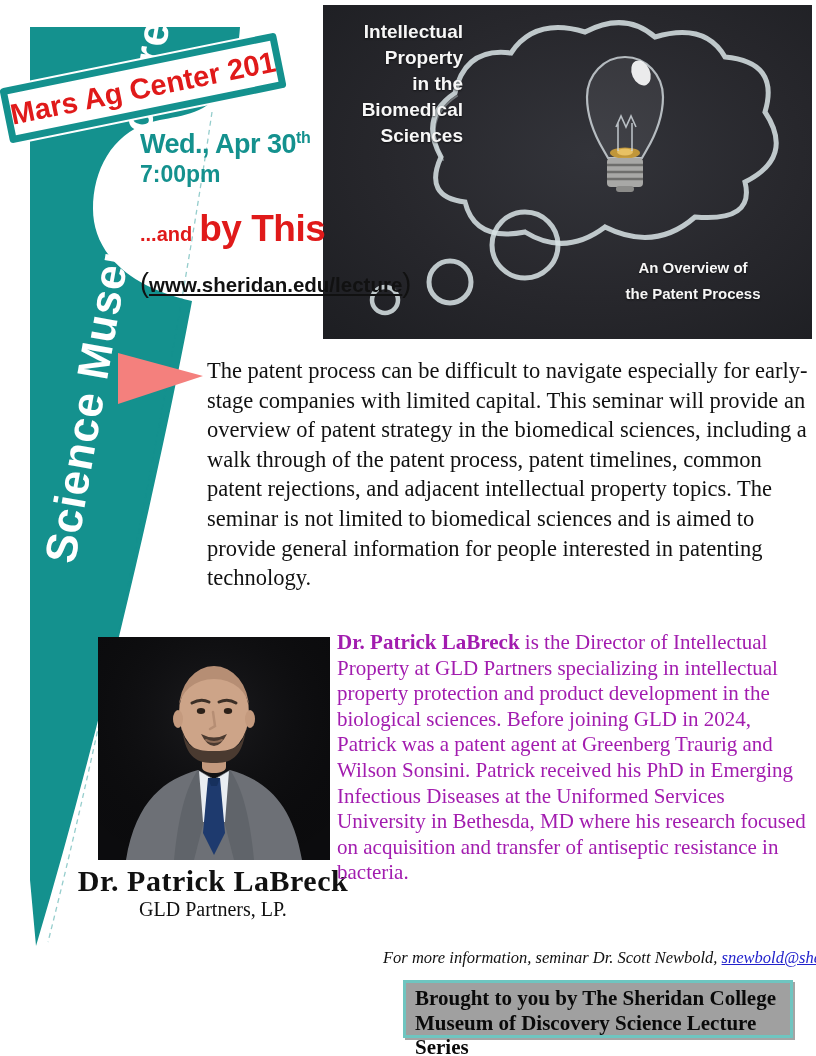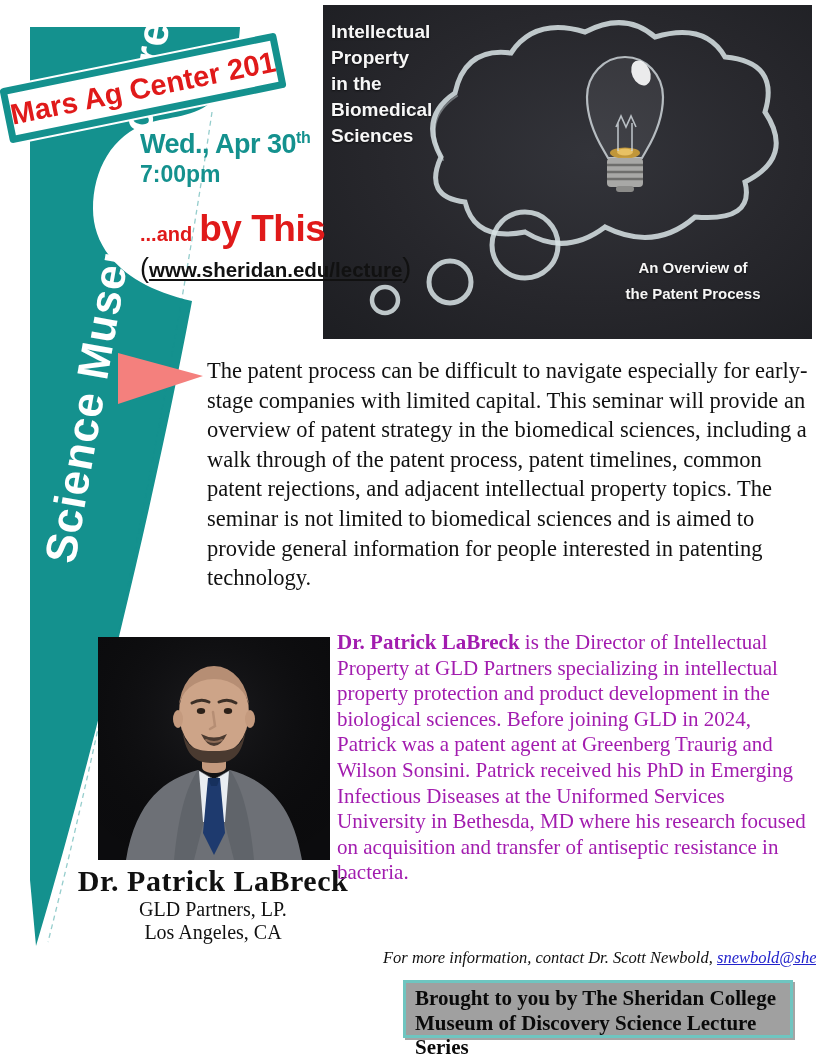--- a/index.html
+++ b/index.html
@@ -34,33 +34,33 @@
     position:absolute; left:140px; top:122px; width:230px; z-index:4;
     font-family:"Liberation Sans", sans-serif; font-weight:bold; color:#14918e;
   }
   .event .date { font-size:27px; line-height:31px; letter-spacing:-0.5px; }
   .event .date sup { font-size:16px; }
   .event .time { font-size:23px; line-height:28px; }
   .event .loc  { font-size:23px; line-height:28px; }
   .event .zoomline { margin-top:20px; display:flex; align-items:baseline; gap:7px; color:#e01a1a; }
   .event .and { font-size:20px; }
   .event .byzoom { font-size:37px; letter-spacing:-0.5px; }
-  .event .urlline { margin-top:3px; color:#111; font-weight:bold; white-space:nowrap; }
+  .event .urlline { margin-top:18px; color:#111; font-weight:bold; white-space:nowrap; }
   .event .paren { font-size:27px; font-weight:normal; }
   .event .url { font-size:20.5px; text-decoration:underline; color:#111; cursor:pointer; }
 
   
   .board {
     position:absolute; left:323px; top:5px; width:489px; height:334px;
     background:radial-gradient(ellipse at 55% 45%, #33343a 0%, #27272c 55%, #1d1e22 100%);
     z-index:3; overflow:hidden;
   }
   .board-title {
     position:absolute; left:8px; top:14px; width:132px;
-    text-align:left; white-space:pre-line;
+    text-align:right; white-space:pre-line;
     font-family:"Liberation Sans", sans-serif; font-weight:bold;
     font-size:19px; line-height:26px; color:#f7f7f7;
     text-shadow:0 1px 2px rgba(0,0,0,.6);
   }
   .board-caption {
     position:absolute; left:270px; top:250px; width:200px;
     text-align:center; white-space:pre-line;
     font-family:"Liberation Sans", sans-serif; font-weight:bold;
     font-size:15px; line-height:26px; color:#f7f7f7;
     text-shadow:0 1px 2px rgba(0,0,0,.6);
@@ -214,21 +214,20 @@
   <path d="M 94,66 q 9,-5 17,-1 M 121,65 q 9,-4 17,1" stroke="#3c2f26" stroke-width="3" fill="none" stroke-linecap="round"></path>
   <ellipse cx="103" cy="74" rx="4.2" ry="3" fill="#2c2018"></ellipse>
   <ellipse cx="130" cy="74" rx="4.2" ry="3" fill="#2c2018"></ellipse>
   <path d="M 115,75 l 2,14 l -5,3" stroke="#b68e74" stroke-width="2.5" fill="none" stroke-linecap="round"></path>
   <path d="M 108,103 q 8,4 16,0" stroke="#8c6b56" stroke-width="2" fill="none" stroke-linecap="round"></path>
 </svg>
 
 <div class="caption">
   <div class="name">Dr. Patrick LaBreck</div>
   <div class="sub">GLD Partners, LP.</div>
-  <div class="sub">Los Angeles, CA</div>
 </div>
 
 <div class="bio"><b>Dr. Patrick LaBreck</b><span> is the Director of Intellectual Property at GLD Partners specializing in intellectual property protection and product development in the biological sciences. Before joining GLD in 2024, Patrick was a patent agent at Greenberg Traurig and Wilson Sonsini. Patrick received his PhD in Emerging Infectious Diseases at the Uniformed Services University in Bethesda, MD where his research focused on acquisition and transfer of antiseptic resistance in bacteria.</span></div>
 
-<div class="contact"><span>For more information, contact Dr. Scott Newbold, </span><a>snewbold@sheridan.edu</a></div>
+<div class="contact"><span>For more information, seminar Dr. Scott Newbold, </span><a>snewbold@sheridan.edu</a></div>
 
 <div class="footer">Brought to you by The Sheridan College
 Museum of Discovery Science Lecture Series</div>
 
 </body></html>

